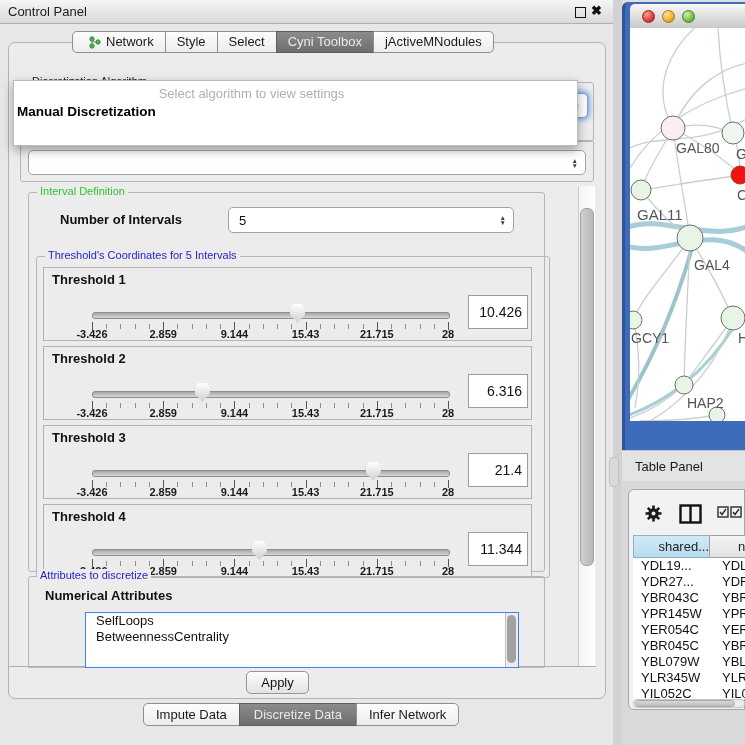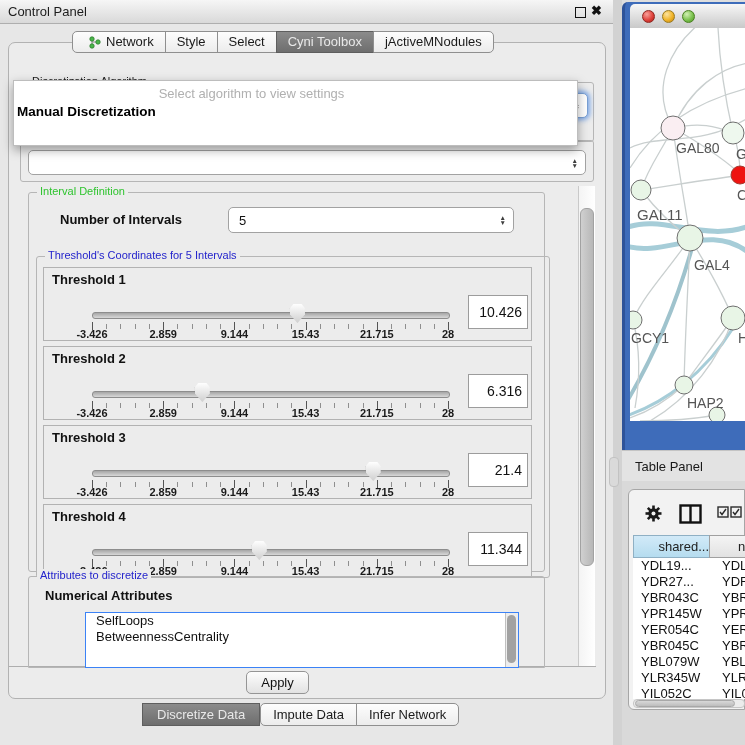--- a/index.html
+++ b/index.html
@@ -283,25 +283,25 @@
         </div>
       <div class="attr-scroll">
         <div class="attr-thumb"></div>
       </div>
     </div>
   </div>
 
   <div class="apply-btn">Apply</div>
 
   <div class="tabs-bottom">
+    <div class="seg first" style="height:21px;line-height:21px;padding:0 12px;">
+      <span>Impute Data</span>
+      </div>
     <div class="seg sel" style="height:21px;line-height:21px;padding:0 14px;">
       <span>Discretize Data</span>
-      </div>
-    <div class="seg first" style="height:21px;line-height:21px;padding:0 12px;">
-      <span>Impute Data</span>
       </div>
     <div class="seg last" style="height:21px;line-height:21px;padding:0 12px;">
       <span>Infer Network</span>
       </div>
   </div>
 </div>
 
 <div class="gutter"></div>
 <div class="divider-handle"></div>
 

